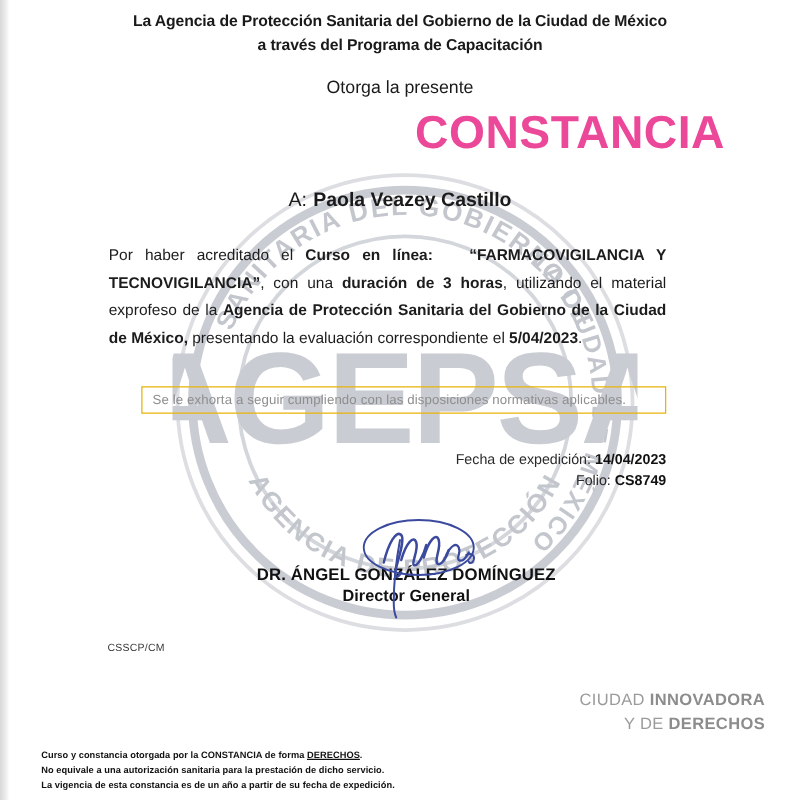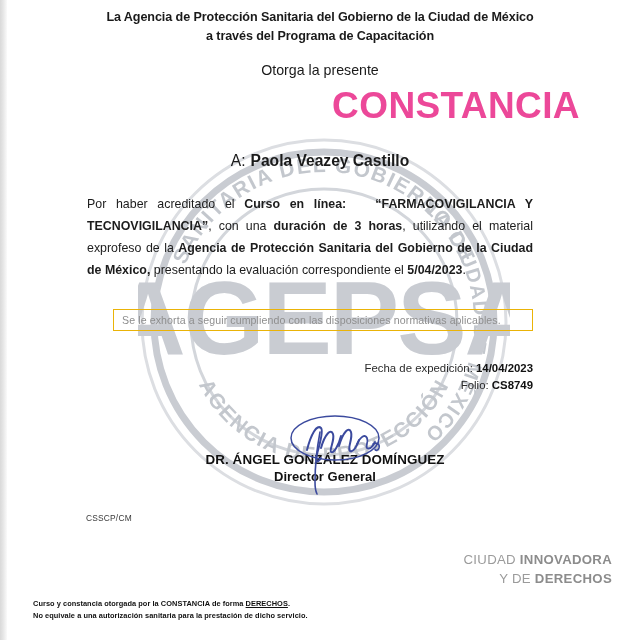--- a/index.html
+++ b/index.html
@@ -300,16 +300,17 @@
     <div class="doc-code">CSSCP/CM</div>
 
     <div class="brand">
       <div><span>CIUDAD </span><b>INNOVADORA</b></div>
       <div><span>Y DE </span><b>DERECHOS</b></div>
     </div>
 
     <div class="fineprint">
       <div><span>Curso y constancia  otorgada por la CONSTANCIA de forma </span><u>DERECHOS</u><span>.</span></div>
       <div>No equivale a una autorización sanitaria para la prestación de dicho servicio.</div>
+      <div>La vigencia de esta constancia  es de un año a partir de su fecha de expedición.</div>
     </div>
 
   </div>
 </div>
 
 </body></html>

